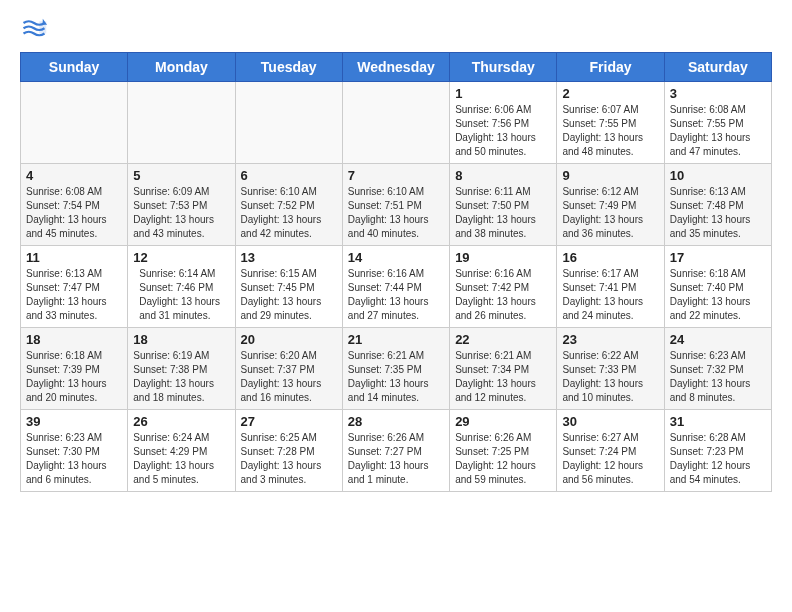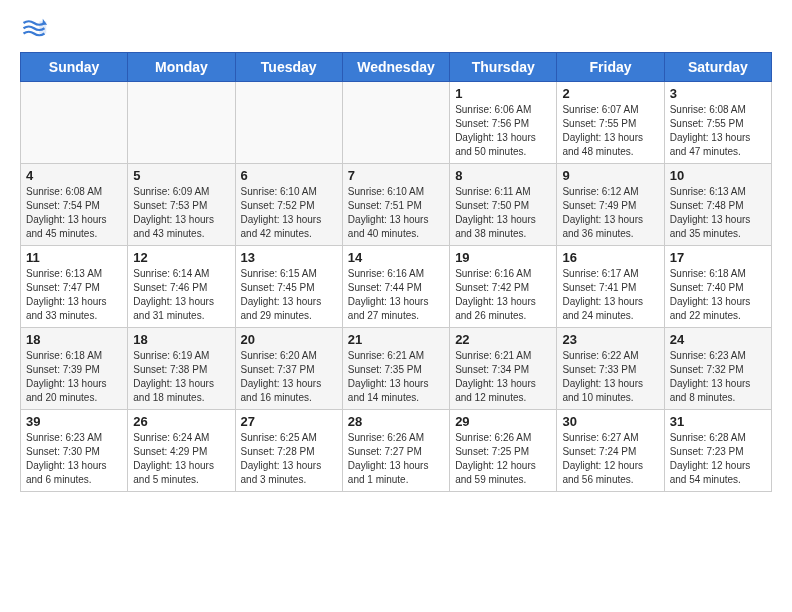--- a/index.html
+++ b/index.html
@@ -204,21 +204,21 @@
       <tr>
         <td>
           <div class="day-num">11</div>
           <div class="day-info" style="white-space: pre-line;">Sunrise: 6:13 AM
 Sunset: 7:47 PM
 Daylight: 13 hours
 and 33 minutes.</div>
         </td>
         <td>
           <div class="day-num">12</div>
-          <div class="day-info" style="white-space: pre-line;">Sunrise: 6:14 AM
+          <div class="day-info" style="white-space: pre-line; margin-left: 6px;">Sunrise: 6:14 AM
 Sunset: 7:46 PM
 Daylight: 13 hours
 and 31 minutes.</div>
         </td>
         <td>
           <div class="day-num">13</div>
           <div class="day-info" style="white-space: pre-line;">Sunrise: 6:15 AM
 Sunset: 7:45 PM
 Daylight: 13 hours
 and 29 minutes.</div>

